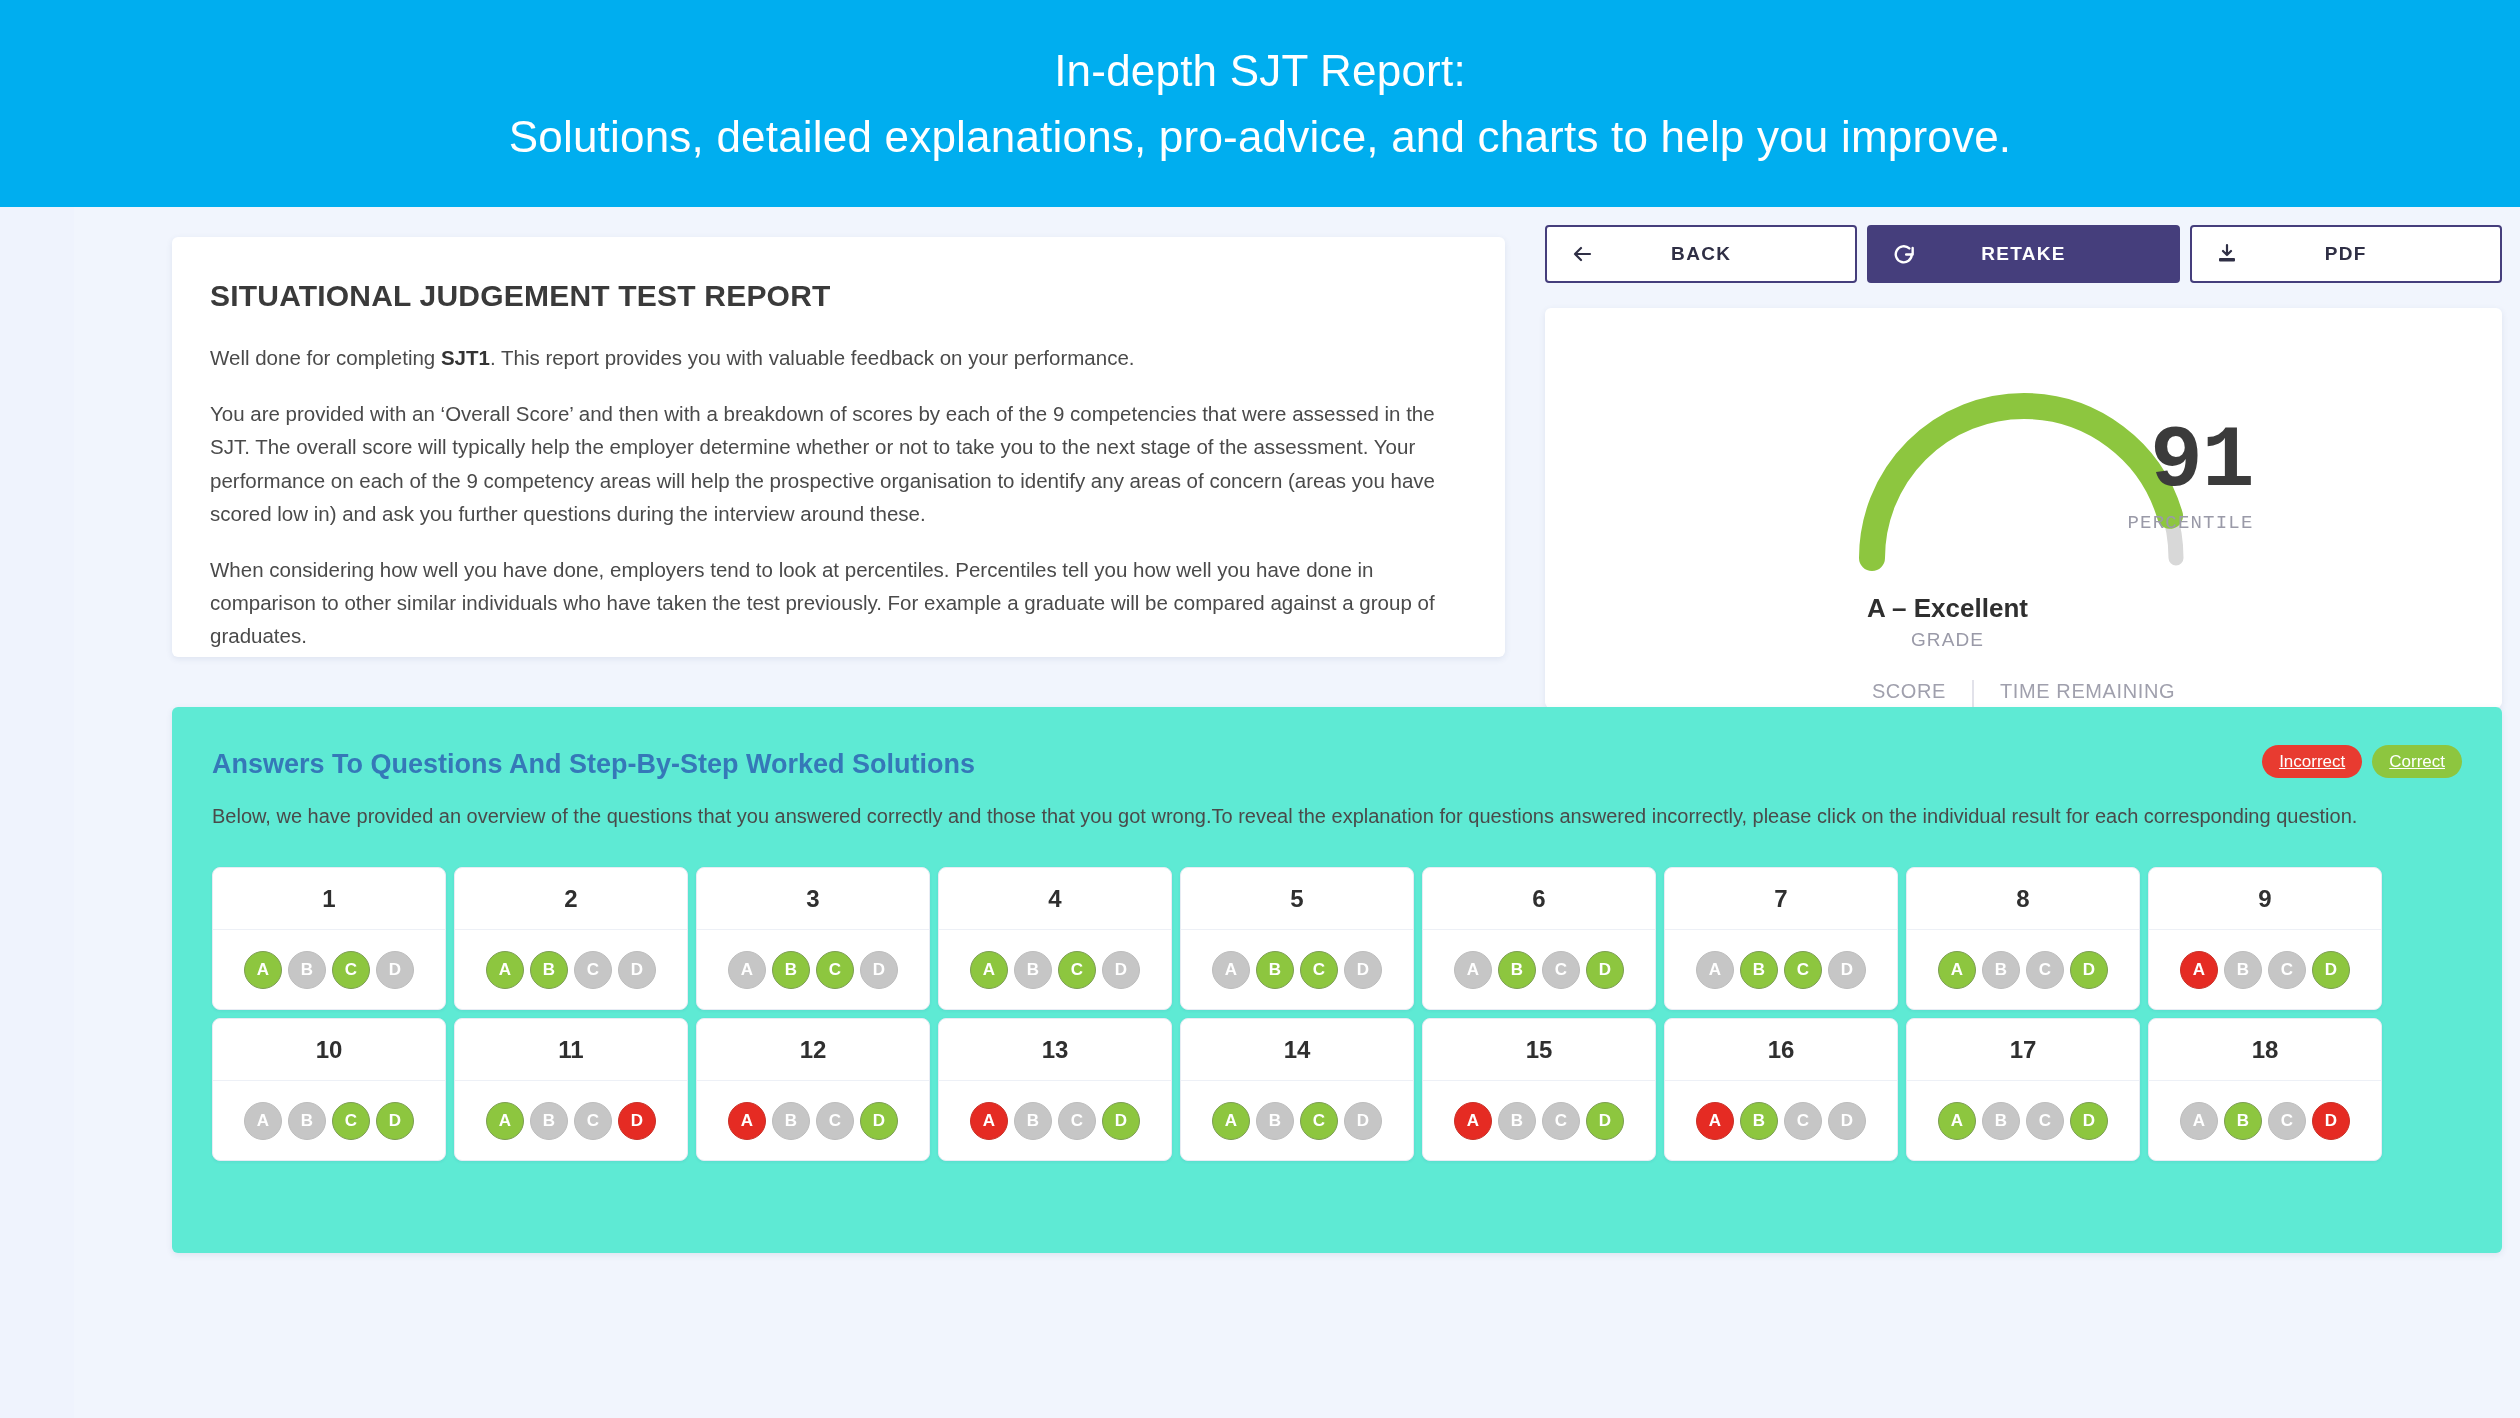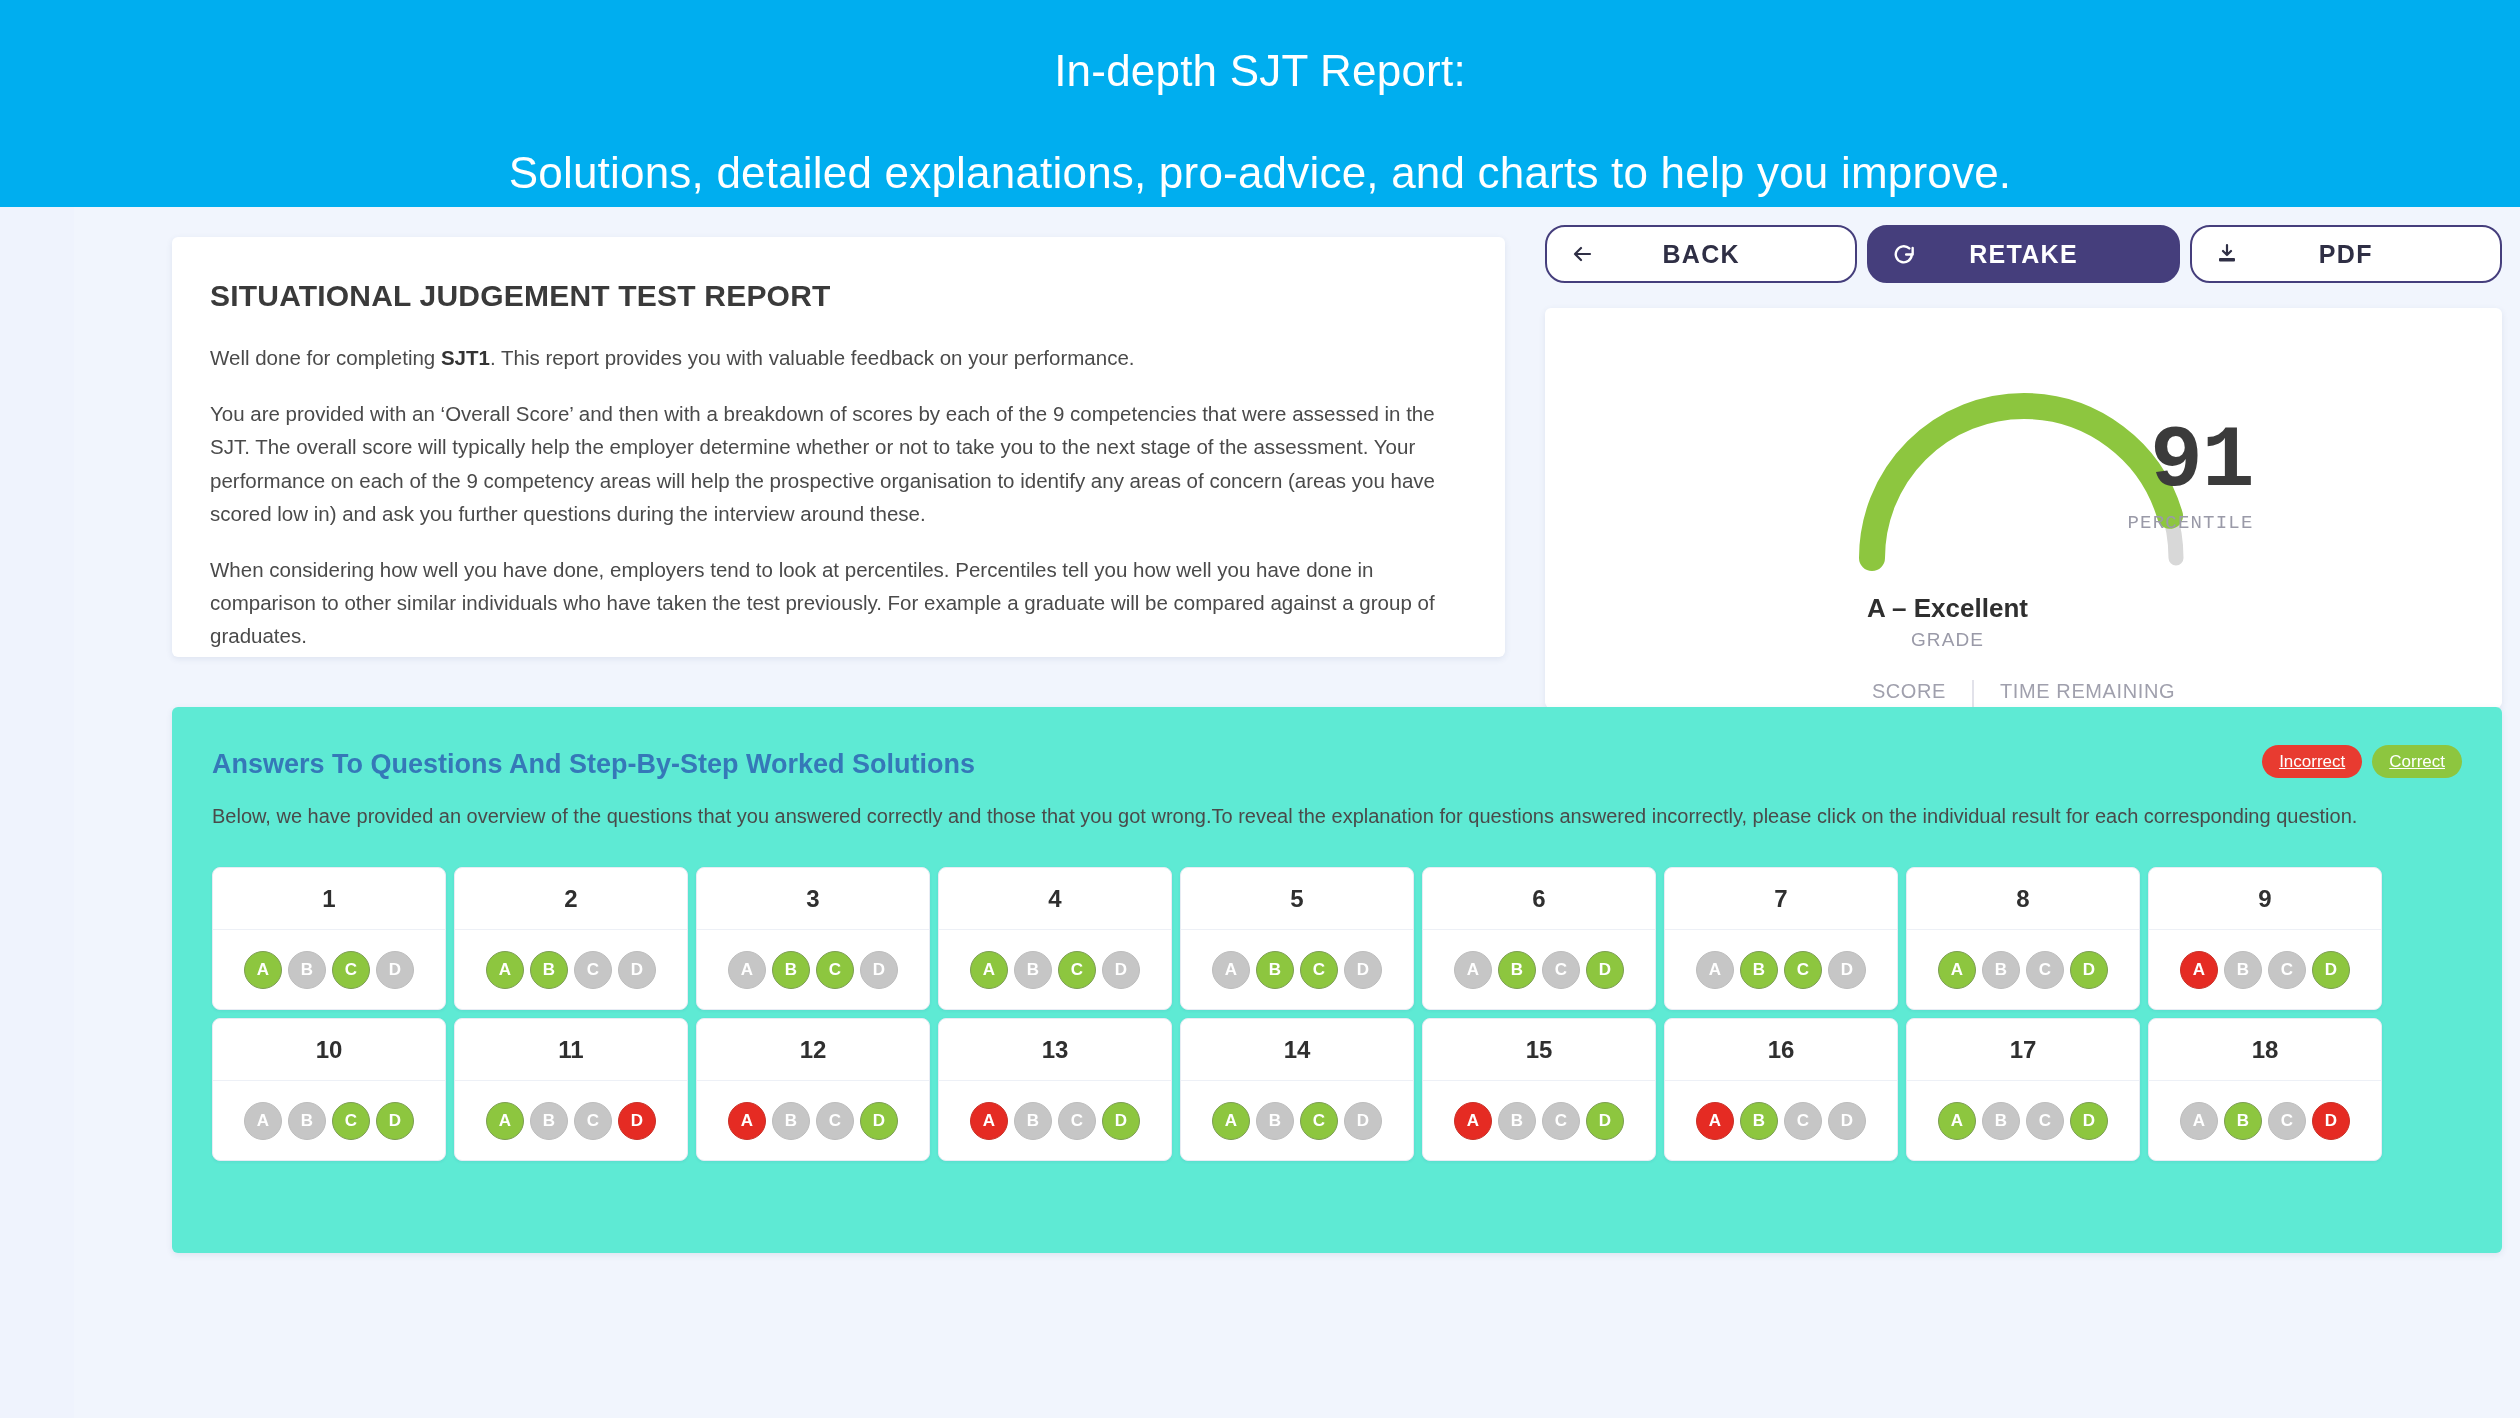--- a/index.html
+++ b/index.html
@@ -11,21 +11,21 @@
   }
   .page { position: relative; width: 2520px; height: 1418px; background: #ffffff; }
 
   
   .banner {
     position: absolute; left: 0; top: 0; width: 2520px; height: 207px;
     background: #00aeef; color: #ffffff;
     display: flex; flex-direction: column; align-items: center; justify-content: center;
     gap: 8px;
   }
-  .banner-line { font-size: 44px; font-weight: 400; letter-spacing: .2px; line-height: 1.3; margin-top: 36px; }
+  .banner-line { font-size: 44px; font-weight: 400; letter-spacing: .2px; line-height: 1.3; }
 
   
   .surface {
     position: absolute; left: 0; top: 207px; width: 2520px; height: 1211px;
     background: #eff3fd;
   }
   .inner {
     position: absolute; left: 74px; top: 0; width: 2446px; height: 1211px;
     background: #f1f5fd;
   }
@@ -45,23 +45,23 @@
   }
   .report-p {
     font-size: 20.5px; color: #4a4a4a; line-height: 1.62;
     margin-bottom: 23px; max-width: 1262px;
   }
   .report-p b { font-weight: bold; color: #333; }
 
   
   .btn-row { position: absolute; left: 1373px; top: 0; width: 957px; height: 60px; display: flex; gap: 10px; }
   .btn {
-    flex: 1; height: 58px; border-radius: 20px;
+    flex: 1; height: 58px; border-radius: 4px;
     display: flex; align-items: center; position: relative;
-    font-size: 25px; font-weight: bold; letter-spacing: 1.3px;
+    font-size: 19px; font-weight: bold; letter-spacing: 1.3px;
     justify-content: center; cursor: pointer; user-select: none;
   }
   .btn-outline { background: #ffffff; border: 2px solid #453e7c; color: #2f2f45; }
   .btn-solid { background: #453e7c; border: 2px solid #453e7c; color: #ffffff; }
   .btn .bicon {
     position: absolute; left: 22px; top: 50%; transform: translateY(-50%);
     width: 26px; height: 26px; display: flex; align-items: center; justify-content: center;
   }
   .btn .bicon svg { display: block; }
 

